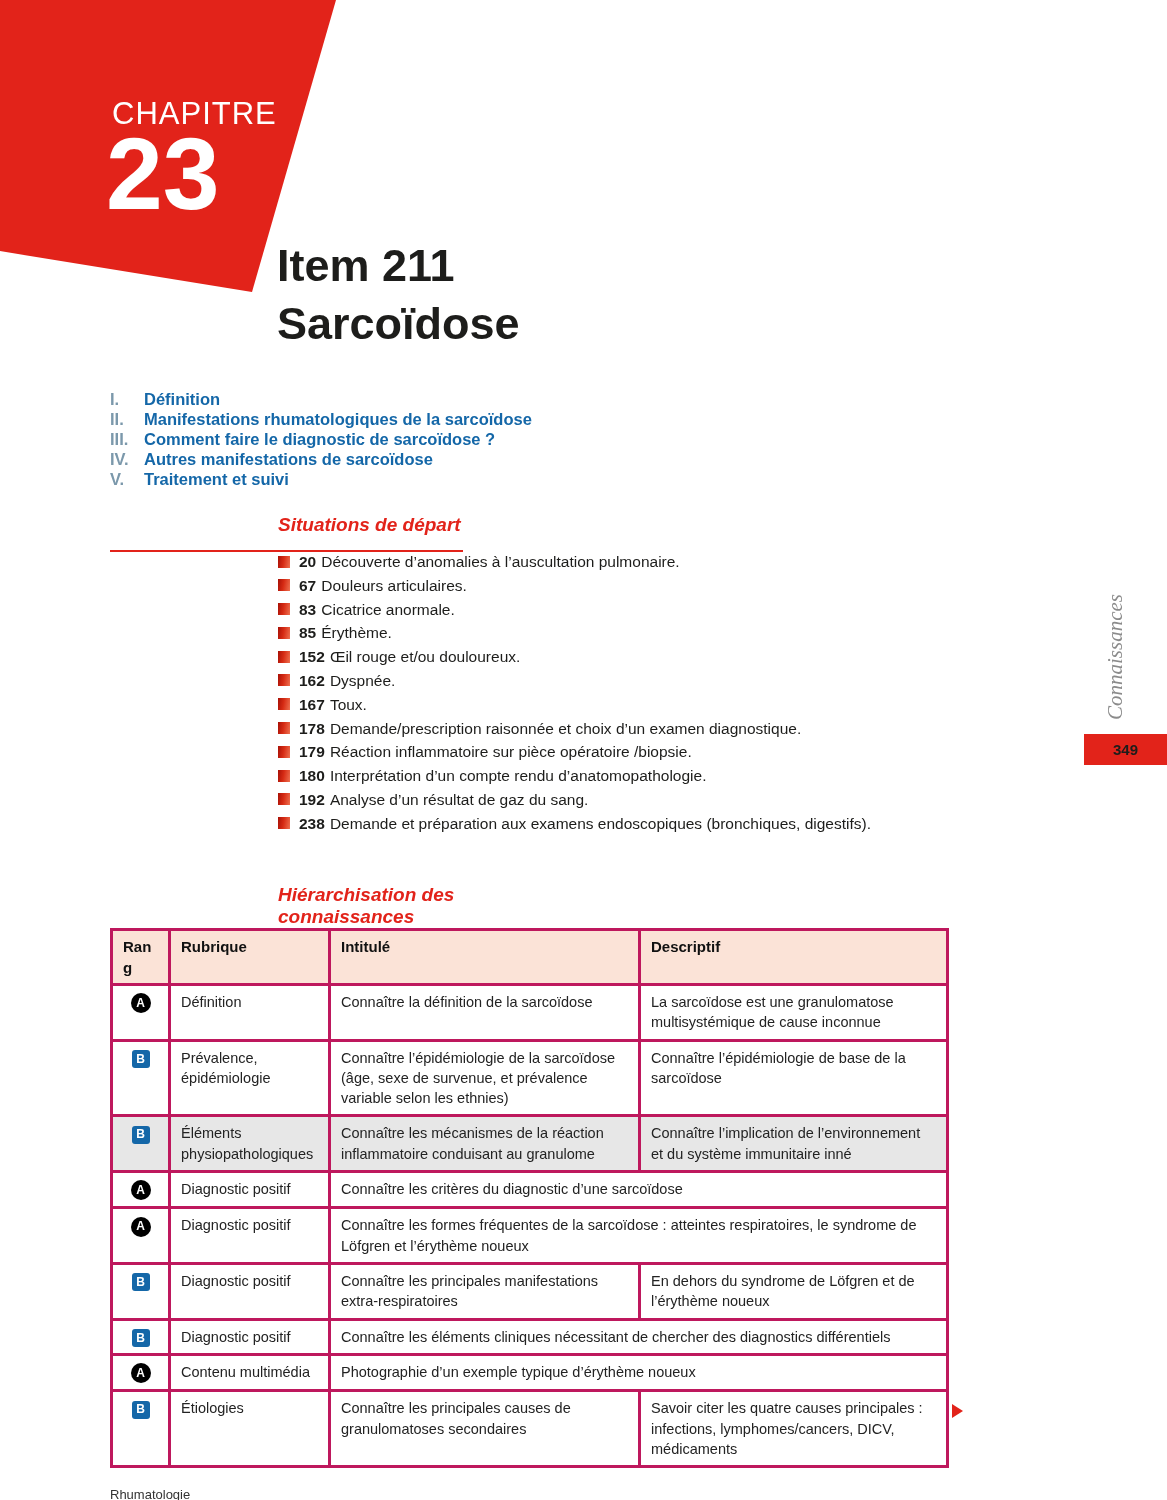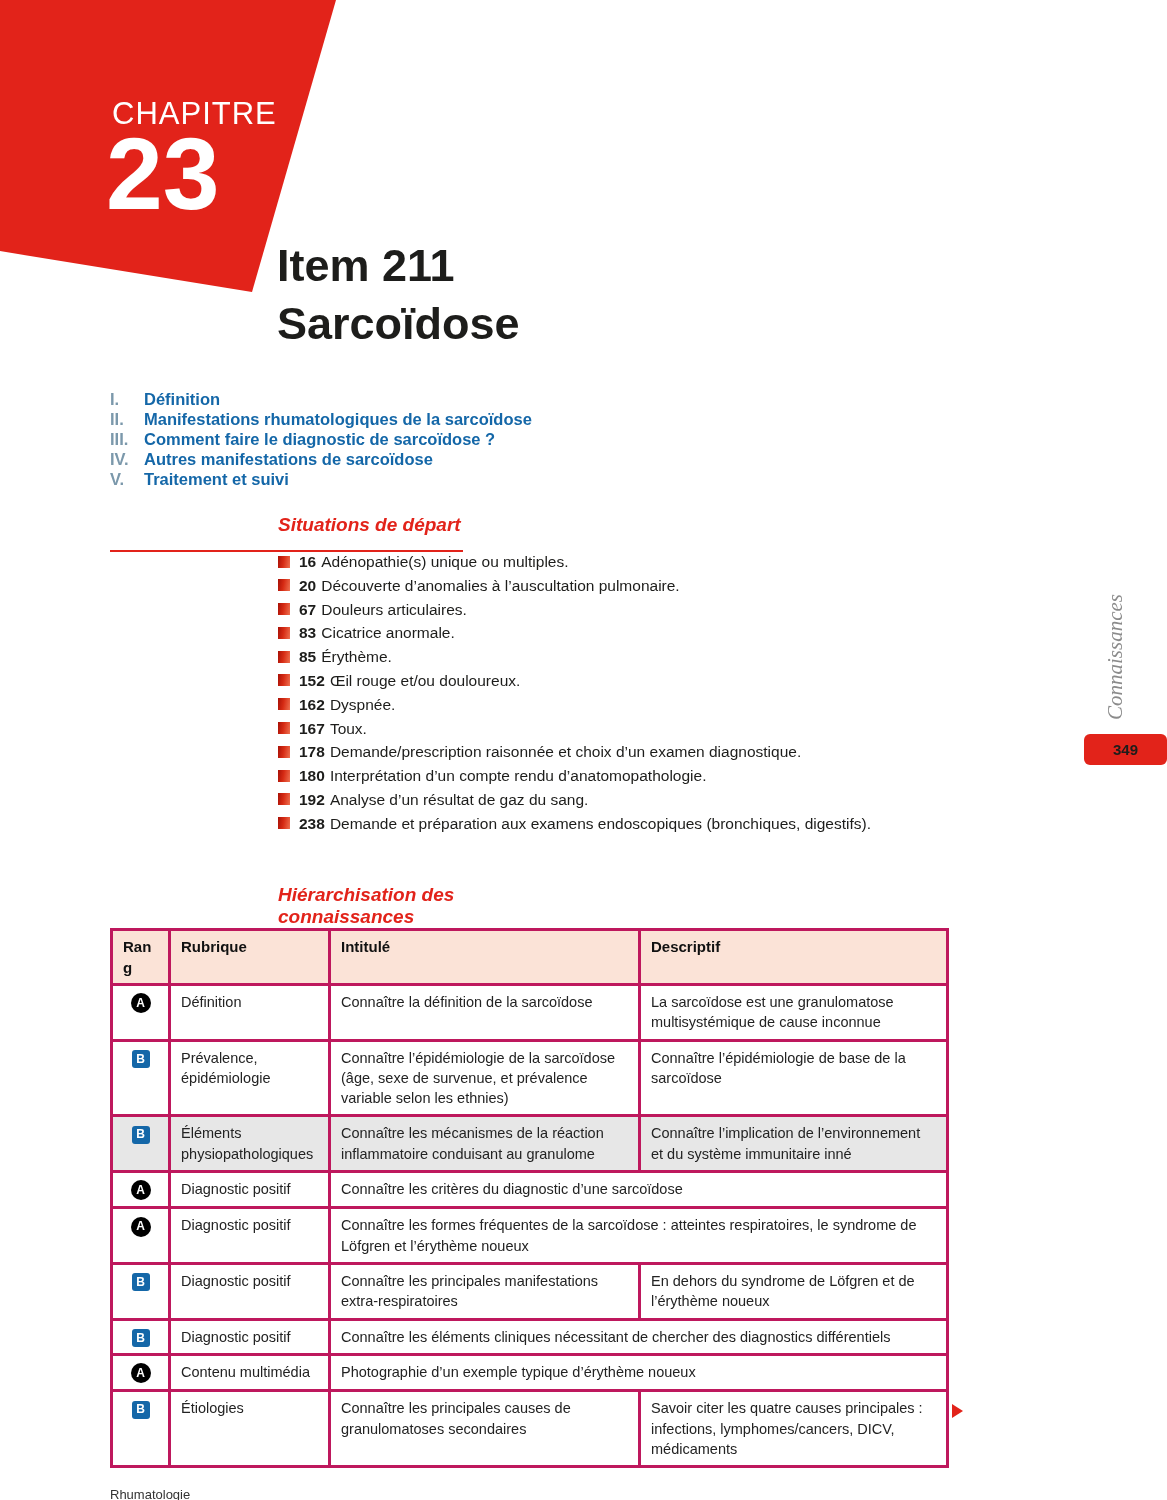--- a/index.html
+++ b/index.html
@@ -83,21 +83,21 @@
   
   .vertical-label {
     position:absolute; left:1103px; top:545px; height:175px;
     writing-mode:vertical-rl; transform:rotate(180deg);
     font-style:italic; color:#8b8b8b; font-size:21px;
     font-family:"Liberation Serif", serif;
   }
   .page-badge {
     position:absolute; left:1084px; top:734px; width:83px; height:31px;
     background:#e2231a; display:flex; align-items:center; justify-content:center;
-    color:#1d1d1b; font-size:15px; font-weight:bold;border-radius:6px;
+    color:#1d1d1b; font-size:15px; font-weight:bold;
   }
   
   .footer { position:absolute; left:110px; top:1442px; font-size:13px; line-height:17px;margin-top:44px; }
   .footer-book { color:#333; }
   .footer-copy { color:#15803d; }
 </style>
 </head>
 <body>
 
 <div class="page">
@@ -133,25 +133,20 @@
         <span class="toc-label">Traitement et suivi</span>
       </div>
     </div>
 
   <div class="section-head sh-situations">
     <span>Situations de départ</span>
   </div>
   <div class="situations-list">
       <div class="situation-item">
         <span class="sq-icon"></span>
-        <span class="sit-num">16</span>
-        <span>Adénopathie(s) unique ou multiples.</span>
-      </div>
-      <div class="situation-item">
-        <span class="sq-icon"></span>
         <span class="sit-num">20</span>
         <span>Découverte d’anomalies à l’auscultation pulmonaire.</span>
       </div>
       <div class="situation-item">
         <span class="sq-icon"></span>
         <span class="sit-num">67</span>
         <span>Douleurs articulaires.</span>
       </div>
       <div class="situation-item">
         <span class="sq-icon"></span>
@@ -175,20 +170,25 @@
       </div>
       <div class="situation-item">
         <span class="sq-icon"></span>
         <span class="sit-num">167</span>
         <span>Toux.</span>
       </div>
       <div class="situation-item">
         <span class="sq-icon"></span>
         <span class="sit-num">178</span>
         <span>Demande/prescription raisonnée et choix d’un examen diagnostique.</span>
+      </div>
+      <div class="situation-item">
+        <span class="sq-icon"></span>
+        <span class="sit-num">179</span>
+        <span>Réaction inflammatoire sur pièce opératoire /biopsie.</span>
       </div>
       <div class="situation-item">
         <span class="sq-icon"></span>
         <span class="sit-num">180</span>
         <span>Interprétation d’un compte rendu d’anatomopathologie.</span>
       </div>
       <div class="situation-item">
         <span class="sq-icon"></span>
         <span class="sit-num">192</span>
         <span>Analyse d’un résultat de gaz du sang.</span>

